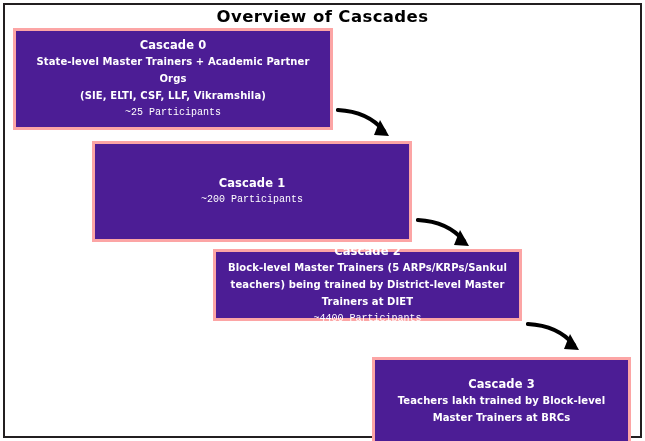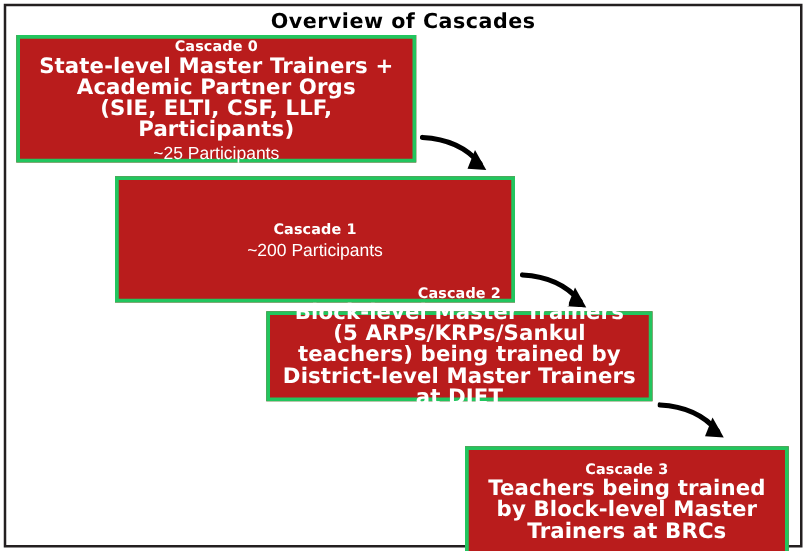--- a/index.html
+++ b/index.html
@@ -36,70 +36,70 @@
     text-align: center;
     font-size: 16.5px;
     font-weight: bold;
     color: #000000;
     letter-spacing: 0.4px;
     font-family: "DejaVu Sans", sans-serif;
   }
   .cascade-box {
     position: absolute;
     box-sizing: border-box;
-    background: #b91c1c;
-    border: 3px solid #22c55e;
+    background: #4c1d95;
+    border: 3px solid #fca5a5;
     color: #ffffff;
     text-align: center;
     padding: 5px 7px 5px 7px;
     display: flex;
     flex-direction: column;
     justify-content: center;
     align-items: center;
   }
   .cascade-heading {
     font-size: 11.5px;
     font-weight: bold;
     line-height: 15px;
     letter-spacing: 0.1px;
     font-family: "DejaVu Sans", sans-serif;
   }
   .cascade-body {
-    font-size: 17px;
+    font-size: 10px;
     font-weight: bold;
     line-height: 17px;
     letter-spacing: 0.1px;
     font-family: "DejaVu Sans", sans-serif;
   }
   .cascade-count {
-    font-size: 14px;
+    font-size: 10px;
     font-weight: normal;
     line-height: 14px;
     margin-top: 2px;
-    font-family: Liberation Sans, sans-serif;
+    font-family: Liberation Mono, monospace;
     text-align: center;
   }
   .arrow {
     position: absolute;
     pointer-events: none;
   }
 </style>
 </head>
 <body>
 
 <div id="canvas">
 
   <div class="frame"></div>
 
   <div class="page-title">Overview of Cascades</div>
 
   <div class="cascade-box" style="left:13px; top:28px; width:320px; height:102px;">
     <div class="cascade-heading">Cascade 0</div>
     <div class="cascade-body">State-level Master Trainers + Academic Partner Orgs</div>
-    <div class="cascade-body">(SIE, ELTI, CSF, LLF, Participants)</div>
+    <div class="cascade-body">(SIE, ELTI, CSF, LLF, Vikramshila)</div>
     <div class="cascade-count">~25 Participants</div>
   </div>
 
   <svg class="arrow" style="left:336px; top:100px;" width="70" height="42" viewBox="0 0 70 42">
     <path d="M2,10 C22,11 38,19 48,31" fill="none" stroke="#000000" stroke-width="4.2" stroke-linecap="round"></path>
     <path d="M44,20 L53,36 L38,35 Z" fill="#000000"></path>
   </svg>
 
   <div class="cascade-box" style="left:92px; top:141px; width:320px; height:101px;">
     <div class="cascade-heading">Cascade 1</div>
@@ -117,16 +117,16 @@
     <div class="cascade-count">~4400 Participants</div>
   </div>
 
   <svg class="arrow" style="left:526px; top:314px;" width="70" height="42" viewBox="0 0 70 42">
     <path d="M2,10 C22,11 38,19 48,31" fill="none" stroke="#000000" stroke-width="4.2" stroke-linecap="round"></path>
     <path d="M44,20 L53,36 L38,35 Z" fill="#000000"></path>
   </svg>
 
   <div class="cascade-box" style="left:372px; top:357px; width:259px; height:88px;">
     <div class="cascade-heading">Cascade 3</div>
-    <div class="cascade-body">Teachers being trained by Block-level Master Trainers at BRCs</div>
+    <div class="cascade-body">Teachers lakh trained by Block-level Master Trainers at BRCs</div>
   </div>
 
 </div>
 
 </body></html>

